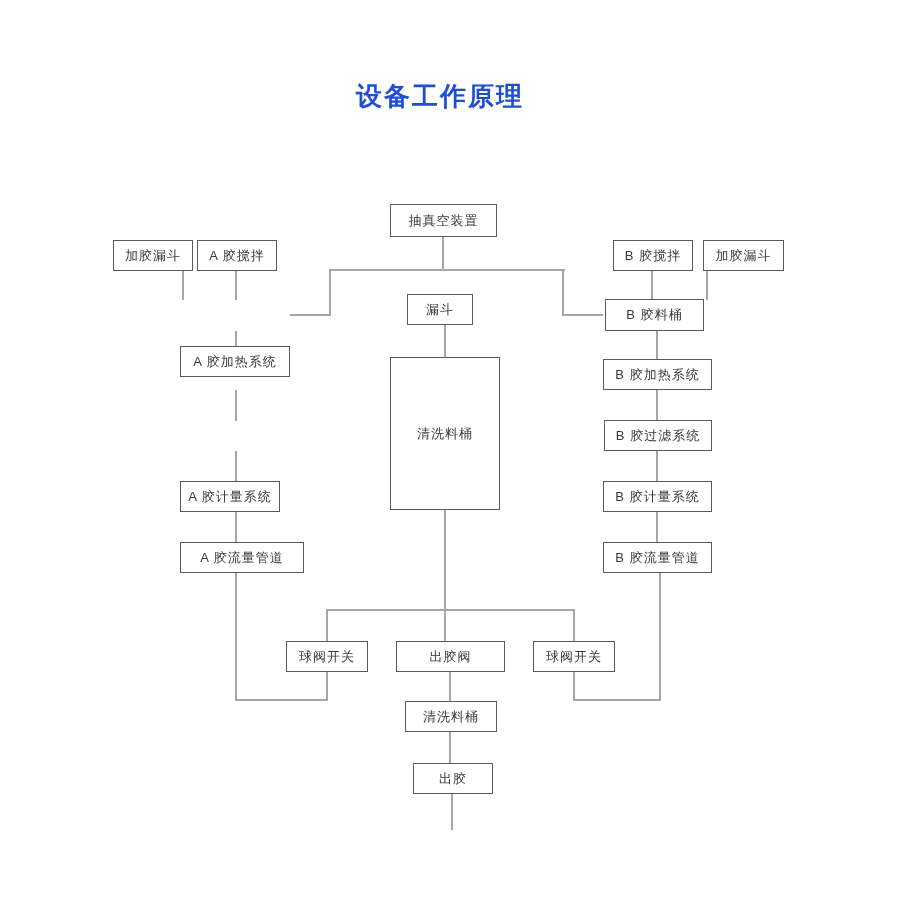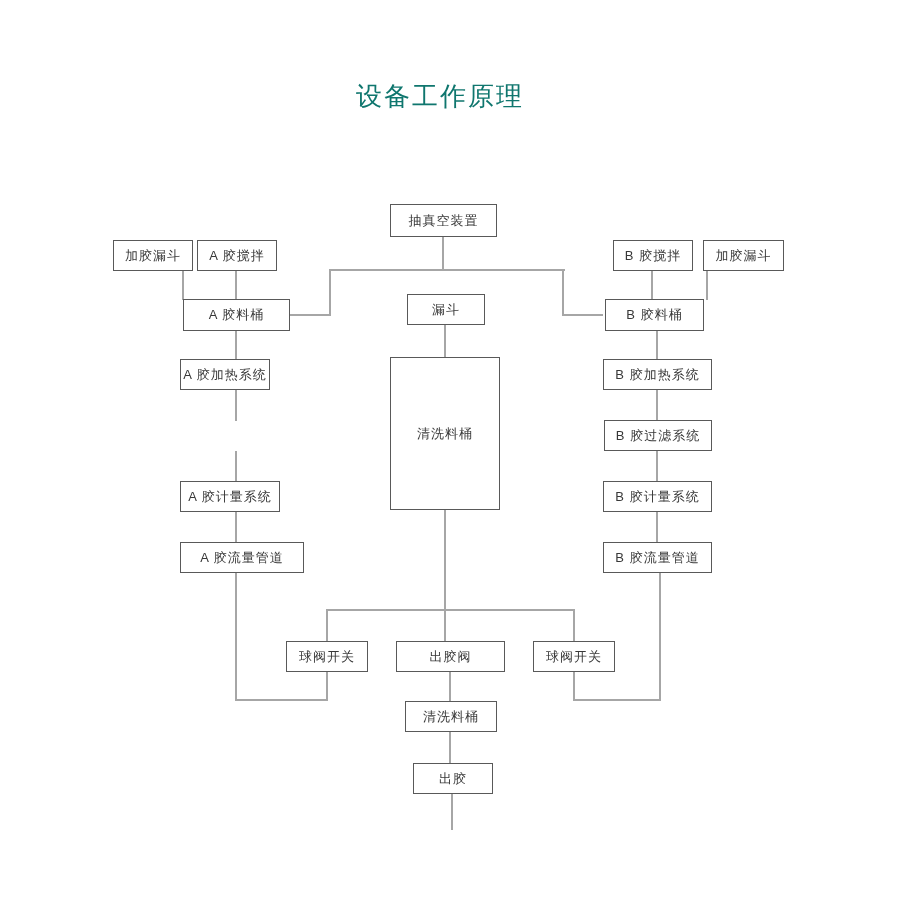--- a/index.html
+++ b/index.html
@@ -1,19 +1,19 @@
 <!DOCTYPE html>
 <html><head>
 <meta charset="utf-8">
 <style>
   html,body{margin:0;padding:0;background:#ffffff;}
   body{width:900px;height:900px;font-family:"Liberation Sans","DejaVu Sans",sans-serif;}
   .stage{position:relative;width:900px;height:900px;background:#ffffff;overflow:hidden;}
   .title{position:absolute;top:79px;left:0;width:880px;text-align:center;
-         font-size:26px;font-weight:normal;color:#0f766e;letter-spacing:2px;}
+         font-size:26px;font-weight:bold;color:#1d4ed8;letter-spacing:2px;}
   .node{position:absolute;box-sizing:border-box;border:1.5px solid #595959;background:#ffffff;
         display:flex;align-items:center;justify-content:center;z-index:2;}
   .node span{font-size:13px;color:#383838;letter-spacing:1px;white-space:nowrap;}
   .line{position:absolute;background:#a6a6a6;z-index:1;}
   .v{width:2px;}
   .h{height:2px;}
 </style>
 </head>
 <body>
 
@@ -67,33 +67,30 @@
     </div>
 
   <div class="node" style="left:613px;top:240px;width:80px;height:31px">
     <span>B 胶搅拌</span>
     </div>
 
   <div class="node" style="left:703px;top:240px;width:81px;height:31px">
     <span>加胶漏斗</span>
     </div>
 
-  <div class="node" style="left:183px;top:299px;width:107px;height:32px">
-    <span>A 胶料桶</span>
-    </div>
 
-  <div class="node" style="left:407px;top:294px;width:78px;height:31px">
+  <div class="node" style="left:407px;top:294px;width:66px;height:31px">
     <span>漏斗</span>
     </div>
 
   <div class="node" style="left:605px;top:299px;width:99px;height:32px">
     <span>B 胶料桶</span>
     </div>
 
-  <div class="node" style="left:180px;top:359px;width:90px;height:31px">
+  <div class="node" style="left:180px;top:346px;width:110px;height:31px">
     <span>A 胶加热系统</span>
     </div>
 
 
   <div class="node" style="left:180px;top:481px;width:100px;height:31px">
     <span>A 胶计量系统</span>
     </div>
 
   <div class="node" style="left:180px;top:542px;width:124px;height:31px">
     <span>A 胶流量管道</span>

